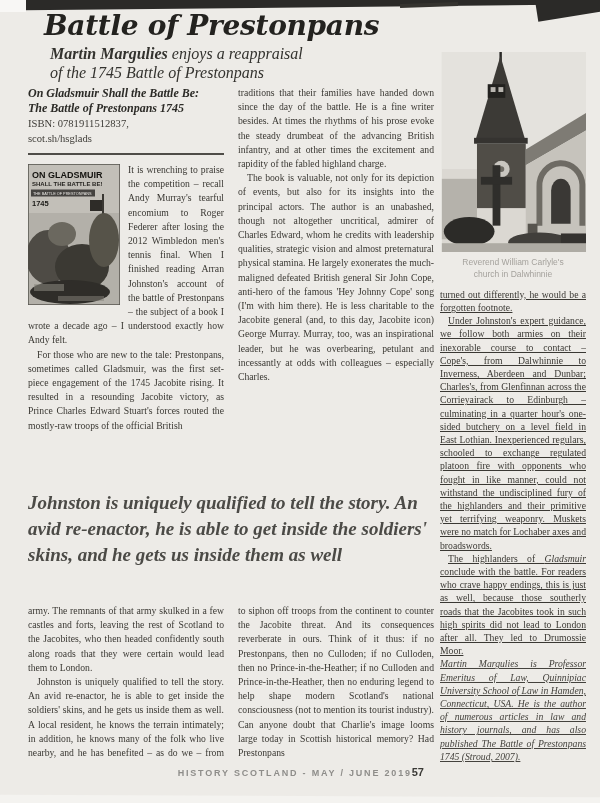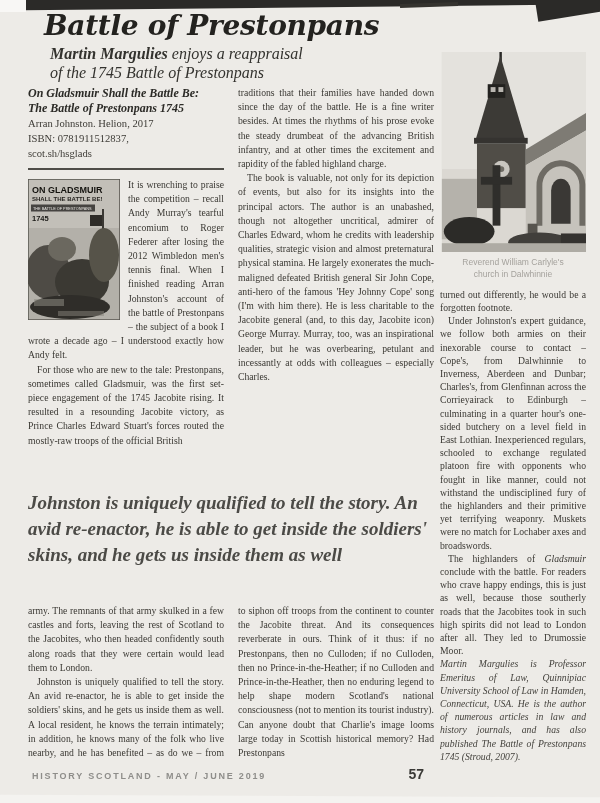--- a/index.html
+++ b/index.html
@@ -52,33 +52,33 @@
   }
 
   .pull-quote {
     font-weight:bold; font-style:italic; font-size:19px; line-height:26px;
     color:#4b4a46; width:408px; height:106px; overflow:hidden;
     margin:6px 0 4px 0;
   }
 
   .cols-lower { display:flex; gap:14px; height:156px; overflow:hidden; margin-top:8px; }
 
-  .footer-row { display:flex; justify-content:space-between; align-items:baseline;
+  .footer-row { display:flex; justify-content:flex-end; align-items:baseline;
     width:392px; margin-top:6px; padding-left:4px;
     font-family:"Liberation Sans", sans-serif; }
   .mag-title { font-size:9px; letter-spacing:1.8px; color:#8e8d8a; font-weight:bold; }
-  .page-number { font-size:14px; font-weight:bold; color:#3a3936; }
+  .page-number { font-size:11px; font-weight:bold; color:#3a3936; }
 
   .church-photo { width:152px; height:200px; display:block; }
   .photo-caption {
     font-family:"Liberation Sans", sans-serif; font-size:8.5px; line-height:1.4;
     color:#a5a29d; text-align:center; margin:5px 10px 7px 10px;
   }
   .right-text { font-size:9.7px; line-height:13.2px; color:#3a3833; text-align:justify; }
-  .right-text p { margin:0; }
+  .right-text p { margin:0;text-decoration:underline; }
   .right-text p.ind { text-indent:8px; }
   .bio { font-style:italic; color:#44423d; }
   .it { font-style:italic; }
 </style>
 </head>
 <body>
 
 <div class="page">
   <div class="edge-top"></div>
   <div class="edge-blob-tr"></div>
@@ -97,21 +97,20 @@
           <b>Martin Margulies</b><span> enjoys a reappraisal</span><br>
           <span>of the 1745 Battle of Prestonpans</span>
         </div>
 
         <div class="cols-upper">
 
           <div class="col">
             <div class="book-info">
               <div class="book-title">On Gladsmuir Shall the Battle Be:</div>
               <div class="book-title">The Battle of Prestonpans 1745</div>
-              <div>Arran Johnston. Helion, 2017</div>
               <div>ISBN: 0781911512837,</div>
               <div>scot.sh/hsglads</div>
             </div>
             <hr class="rule">
 
             <svg class="cover" viewBox="0 0 92 141">
               <rect x="0" y="0" width="92" height="141" fill="#b3b0a9" stroke="#57554f" stroke-width="1.5"></rect>
               <rect x="1" y="1" width="90" height="48" fill="#c2bfb8"></rect>
               <text x="4" y="14" font-family="Liberation Sans, sans-serif" font-size="9" font-weight="bold" fill="#14130f">ON GLADSMUIR</text>
               <text x="4" y="22" font-family="Liberation Sans, sans-serif" font-size="6" font-weight="bold" fill="#262420">SHALL THE BATTLE BE!</text>

